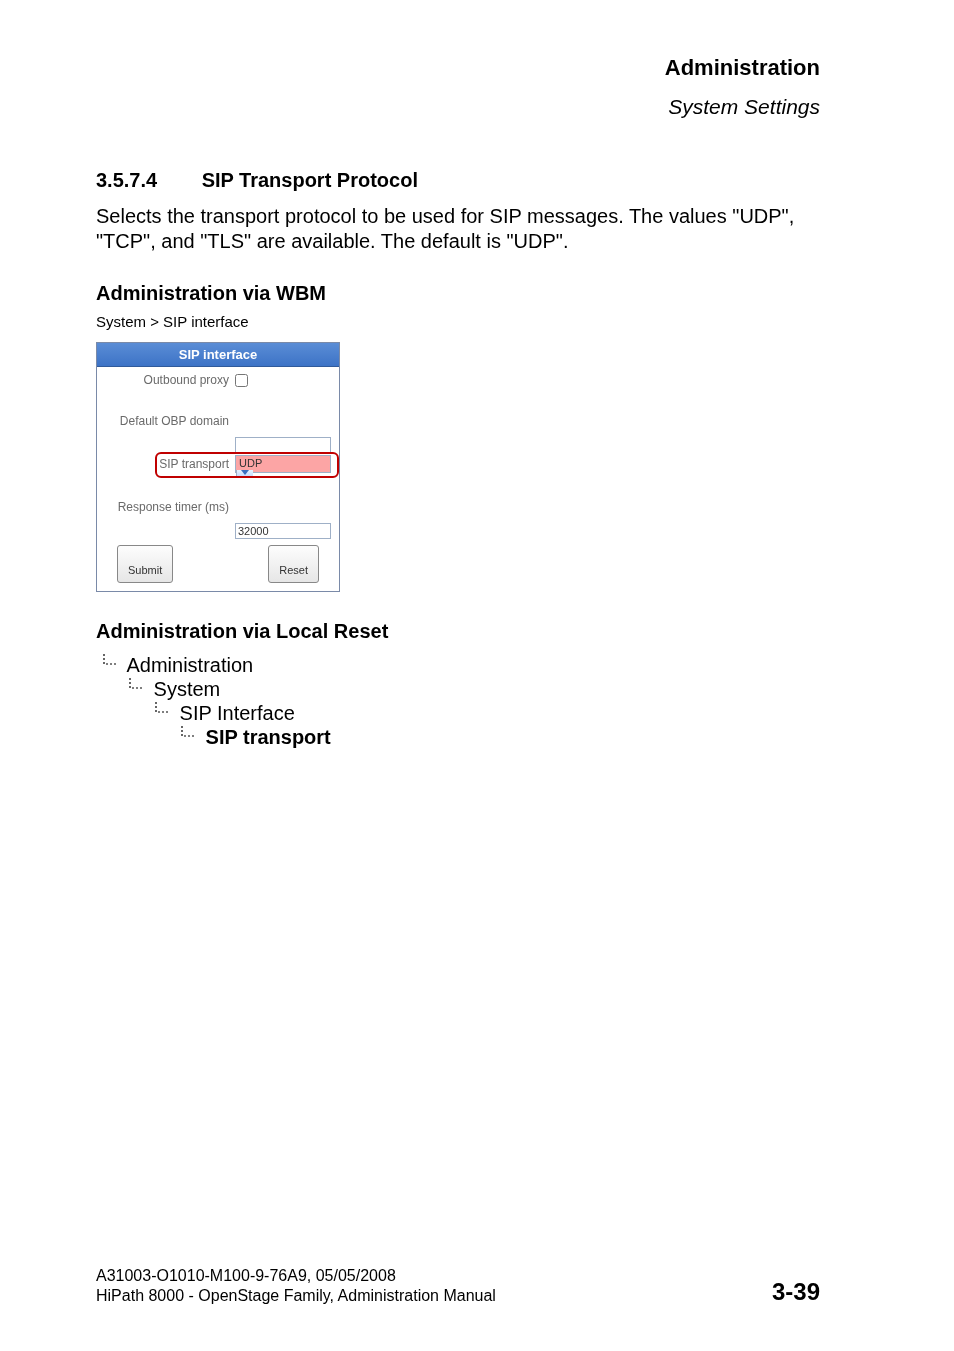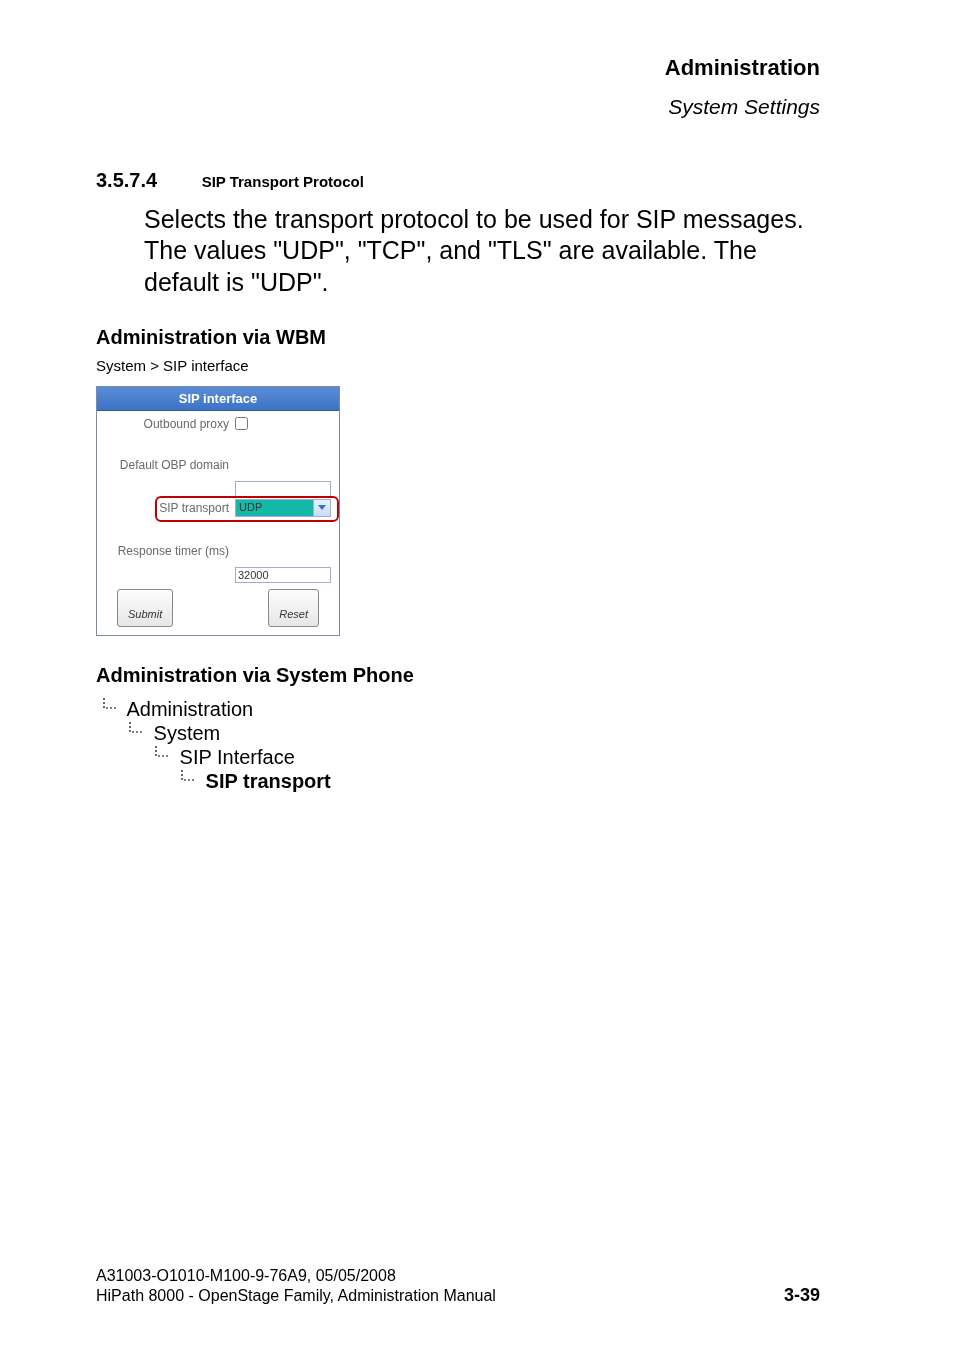--- a/index.html
+++ b/index.html
@@ -34,27 +34,26 @@
   }
   .section-number {
     display: inline-block;
     font-weight: bold;
     font-size: 20px;
     margin-right: 40px;
   }
   .section-title {
     display: inline-block;
     font-weight: bold;
-    font-size: 15px;
+    font-size: 20px;
   }
   .body-text {
-    font-size: 25px;
+    font-size: 20px;
     line-height: 1.25;
     margin-top: 12px;
-    margin-left: 48px;
   }
   .subhead {
     font-weight: bold;
     font-size: 20px;
     margin-top: 28px;
   }
   .breadcrumb {
     font-size: 15px;
     margin-top: 8px;
   }
@@ -113,22 +112,23 @@
     width: 13px;
     height: 13px;
     margin: 0;
   }
   .select-fake {
     display: flex;
     width: 96px;
     height: 18px;
     border: 1px solid #9fb0c7;
     box-sizing: border-box;
-    background: #14b8a6;
+    background: #fca5a5;
     align-items: stretch;
+    flex-direction: column;
   }
   .select-text {
     flex: 1;
     font-size: 11px;
     padding: 1px 3px;
     color: #333;
   }
   .select-btn {
     width: 16px;
     background: linear-gradient(#e8f2ff, #c6ddff);
@@ -154,21 +154,20 @@
   }
   .winbtn {
     border: 1px solid #888;
     background: linear-gradient(#fdfdfd, #e6e6e6);
     border-radius: 3px;
     font-size: 11px;
     padding: 18px 10px;
     color: #333;
     height: 18px;
     box-sizing: border-box;
-    font-style: italic;
   }
 
   
   .tree {
     margin-top: 10px;
     font-size: 20px;
     line-height: 1.2;
   }
   .tree-line {
     white-space: nowrap;
@@ -188,21 +187,21 @@
 
   .spacer { flex: 1; }
   .footer {
     display: flex;
     justify-content: space-between;
     align-items: flex-end;
     font-size: 16px;
     gap: 40px;
   }
   .footer-left { line-height: 1.25; }
-  .footer-right { font-size: 18px; font-weight: bold; }
+  .footer-right { font-size: 24px; font-weight: bold; }
 </style>
 </head>
 <body>
 
 <div class="page">
 
   <div class="header">
     <div class="header-title">Administration</div>
     <div class="header-subtitle">System Settings</div>
   </div>
@@ -252,21 +251,21 @@
           <input type="text" class="txtinput" value="32000" style="">
         </div>
       </div>
       <div class="btnrow">
         <button class="winbtn">Submit</button>
         <button class="winbtn">Reset</button>
       </div>
     </div>
   </div>
 
-  <div class="subhead">Administration via System Phone</div>
+  <div class="subhead">Administration via Local Reset</div>
 
   <div class="tree">
     <div class="tree-line l0">
       <span class="tree-branch"><svg width="22" height="18">
             <path d="M4 0 V10 H18" stroke="#000" stroke-width="1.2" fill="none" stroke-dasharray="2,2"></path>
           </svg></span>
       <span>Administration</span>
     </div>
     <div class="tree-line l1">
       <span class="tree-branch"><svg width="22" height="18">

